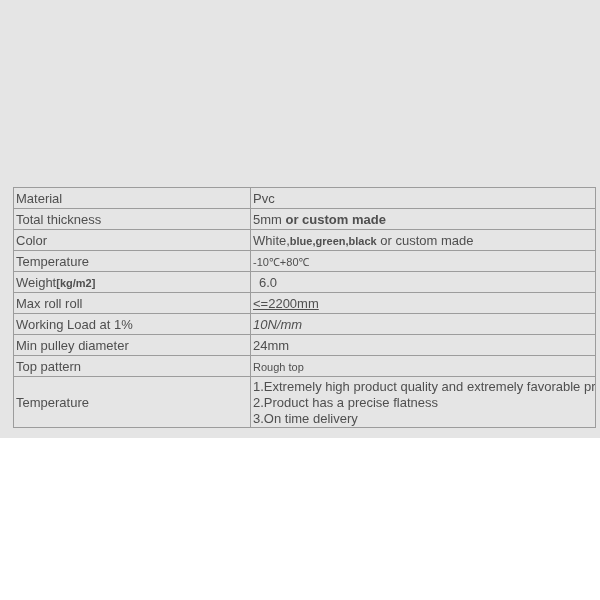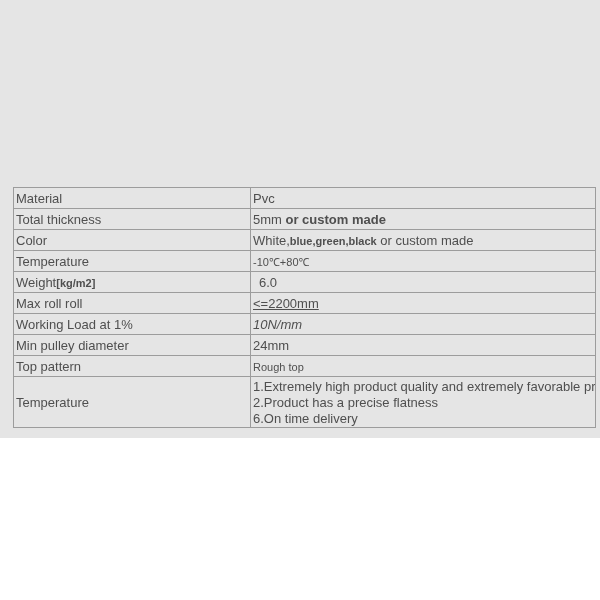--- a/index.html
+++ b/index.html
@@ -123,18 +123,18 @@
             <div class="line" data-name="text-line"><span class="seg s" data-name="text-segment">Rough top</span></div>
           </td>
         </tr>
         <tr data-name="spec-row-advantages">
           <td class="cell label-cell" data-name="spec-advantages-label-cell" style="border-color: rgb(156, 156, 156);">
             <div class="line" data-name="text-line"><span class="seg n" data-name="text-segment">Temperature</span></div>
           </td>
           <td class="cell value-cell" data-name="spec-advantages-value-cell" style="border-color: rgb(156, 156, 156);">
             <div class="line" data-name="text-line"><span class="seg n" data-name="text-segment">1.Extremely high product quality and extremely favorable price</span></div>
             <div class="line" data-name="text-line"><span class="seg n" data-name="text-segment">2.Product has a precise flatness</span></div>
-            <div class="line" data-name="text-line"><span class="seg n" data-name="text-segment">6.On time delivery</span></div>
+            <div class="line" data-name="text-line"><span class="seg n" data-name="text-segment">3.On time delivery</span></div>
           </td>
         </tr>
       </tbody>
   </table>
 </div>
 
 </body></html>

